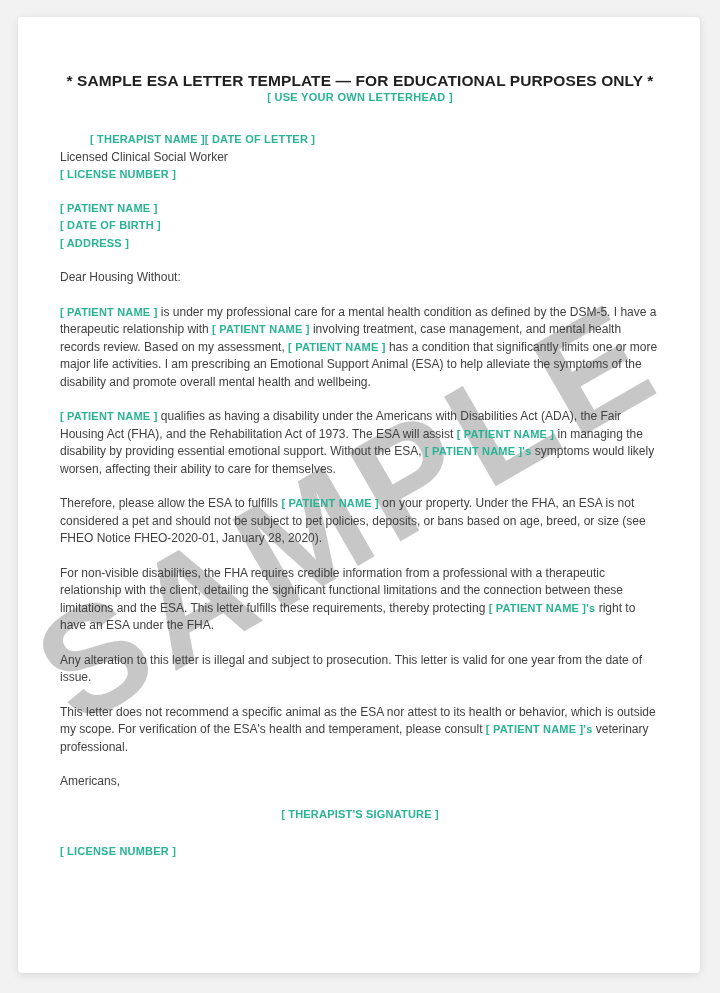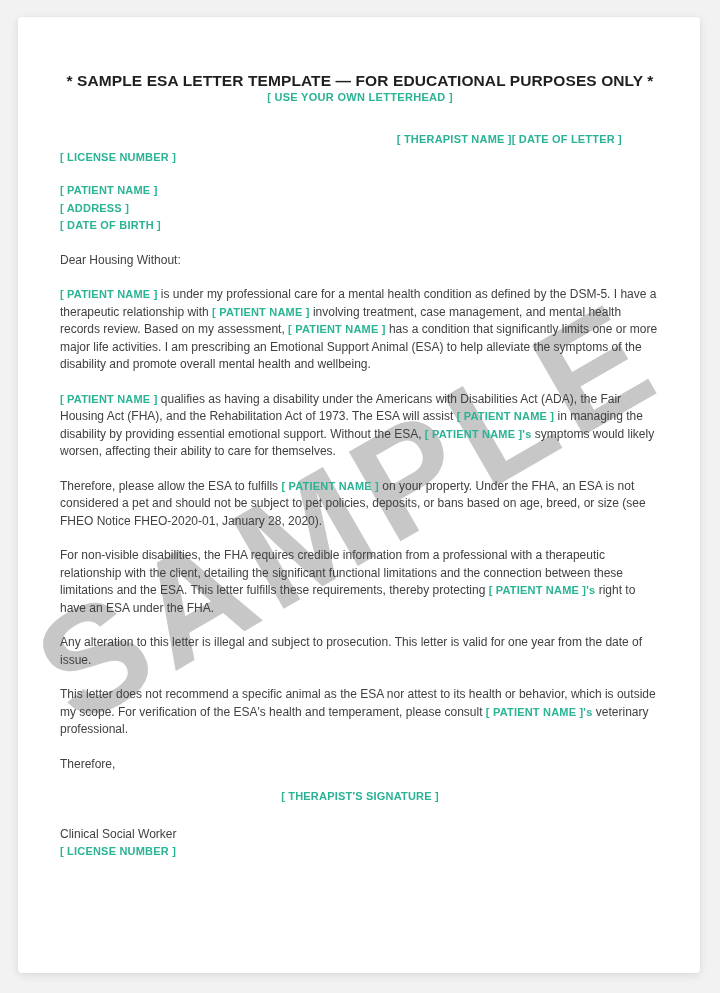--- a/index.html
+++ b/index.html
@@ -55,21 +55,21 @@
     text-align: center;
     font-size: 11px;
     font-weight: 700;
     color: var(--accent);
     letter-spacing: 0.3px;
     line-height: 14px;
   }
   .block { line-height: 17.5px; }
   .sender-block { margin-top: 27px; }
   .recipient-block { margin-top: 16px; }
-  .row { display: flex; justify-content: flex-end; align-items: baseline; margin-left: 30px; }
+  .row { display: flex; justify-content: flex-start; align-items: baseline; margin-left: 30px; }
   .issue-date { margin-right: 38px; }
   .ph, .hl {
     color: var(--accent);
     font-weight: 700;
     font-size: 11px;
     letter-spacing: 0.2px;
   }
   .plain {
     color: var(--body-text);
     font-size: 12px;
@@ -97,46 +97,46 @@
   <div class="content">
 
     <div class="title">* SAMPLE ESA LETTER TEMPLATE — FOR EDUCATIONAL PURPOSES ONLY *</div>
     <div class="subtitle">[ USE YOUR OWN LETTERHEAD ]</div>
 
     <div class="block sender-block">
       <div class="row">
         <span class="ph">[ THERAPIST NAME ]</span>
         <span class="ph issue-date">[ DATE OF LETTER ]</span>
       </div>
+      <div class="plain">Licensed Clinical Social Worker</div>
       <div class="ph">[ LICENSE NUMBER ]</div>
     </div>
 
     <div class="block recipient-block">
       <div class="ph">[ PATIENT NAME ]</div>
+      <div class="ph">[ DATE OF BIRTH ]</div>
       <div class="ph">[ ADDRESS ]</div>
-      <div class="ph">[ DATE OF BIRTH ]</div>
     </div>
 
 
     <div class="salutation">Dear Housing Without:</div>
 
     <div class="body-copy">
       <p><span class="hl">[ PATIENT NAME ]</span><span> is under my professional care for a mental health condition as defined by the DSM-5. I have a therapeutic relationship with </span><span class="hl">[ PATIENT NAME ]</span><span> involving treatment, case management, and mental health records review. Based on my assessment, </span><span class="hl">[ PATIENT NAME ]</span><span> has a condition that significantly limits one or more major life activities. I am prescribing an Emotional Support Animal (ESA) to help alleviate the symptoms of the disability and promote overall mental health and wellbeing.</span></p>
       <p><span class="hl">[ PATIENT NAME ]</span><span> qualifies as having a disability under the Americans with Disabilities Act (ADA), the Fair Housing Act (FHA), and the Rehabilitation Act of 1973. The ESA will assist </span><span class="hl">[ PATIENT NAME ]</span><span> in managing the disability by providing essential emotional support. Without the ESA, </span><span class="hl">[ PATIENT NAME ]'s</span><span> symptoms would likely worsen, affecting their ability to care for themselves.</span></p>
       <p><span>Therefore, please allow the ESA to fulfills </span><span class="hl">[ PATIENT NAME ]</span><span> on your property. Under the FHA, an ESA is not considered a pet and should not be subject to pet policies, deposits, or bans based on age, breed, or size (see FHEO Notice FHEO-2020-01, January 28, 2020).</span></p>
       <p><span>For non-visible disabilities, the FHA requires credible information from a professional with a therapeutic relationship with the client, detailing the significant functional limitations and the connection between these limitations and the ESA. This letter fulfills these requirements, thereby protecting </span><span class="hl">[ PATIENT NAME ]'s</span><span> right to have an ESA under the FHA.</span></p>
       <p><span>Any alteration to this letter is illegal and subject to prosecution. This letter is valid for one year from the date of issue.</span></p>
       <p><span>This letter does not recommend a specific animal as the ESA nor attest to its health or behavior, which is outside my scope. For verification of the ESA's health and temperament, please consult </span><span class="hl">[ PATIENT NAME ]'s</span><span> veterinary professional.</span></p>
     </div>
 
-    <div class="closing">Therefore,</div>
+    <div class="closing">Americans,</div>
 
     <div class="signature-line">
       <span class="ph">[ THERAPIST'S SIGNATURE ]</span>
     </div>
 
     <div class="signoff-block">
-      <div class="plain">Clinical Social Worker</div>
       <div class="ph">[ LICENSE NUMBER ]</div>
     </div>
 
   </div>
 </div>
 
 </body></html>

